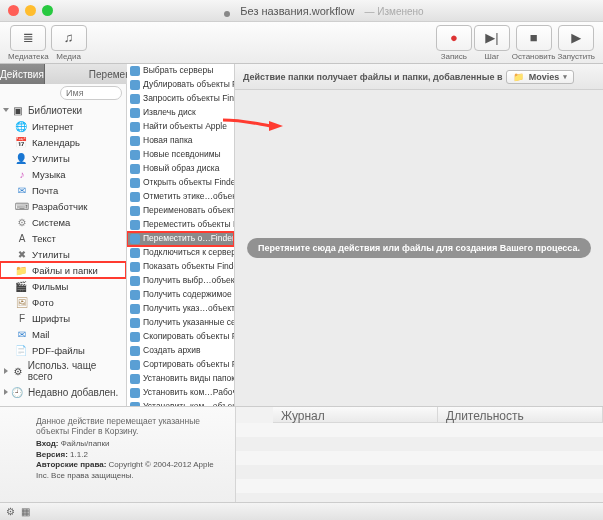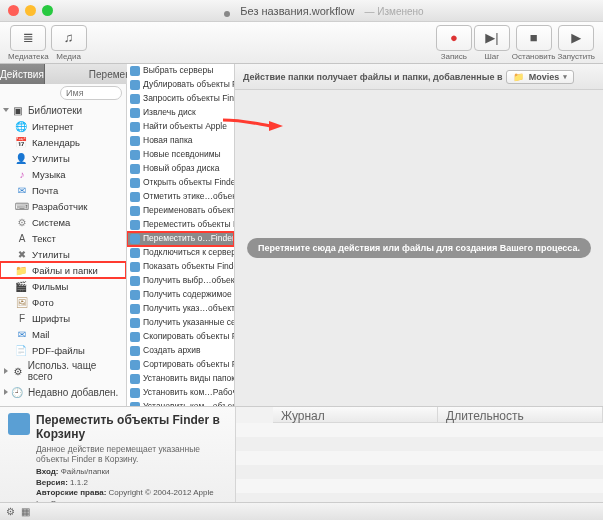--- a/index.html
+++ b/index.html
@@ -312,24 +312,20 @@
           <path class="arrow-line" d="M0 6 C 20 6, 35 10, 48 12"></path>
           <polygon class="arrow-head" points="46,7 60,12 46,17"></polygon>
         </svg>
         <div class="placeholder">Перетяните сюда действия или файлы для создания Вашего процесса.</div>
       </div>
     </div>
   </div>
 
   <div class="detail">
     <div class="detail-left">
-      <div class="detail-title">
-        <div class="detail-ico"></div>
-        <span>Переместить объекты Finder в Корзину</span>
-      </div>
       <div class="detail-desc">Данное действие перемещает указанные объекты Finder в Корзину.</div>
       <div class="meta">
         <div><b>Вход:</b> <span>Файлы/папки</span></div>
         <div><b>Версия:</b> <span>1.1.2</span></div>
         <div><b>Авторские права:</b> <span>Copyright © 2004-2012 Apple Inc. Все права защищены.</span></div>
       </div>
     </div>
     <div class="detail-right">
       <div class="dr-head">
         <div class="dr-col">Журнал</div>

